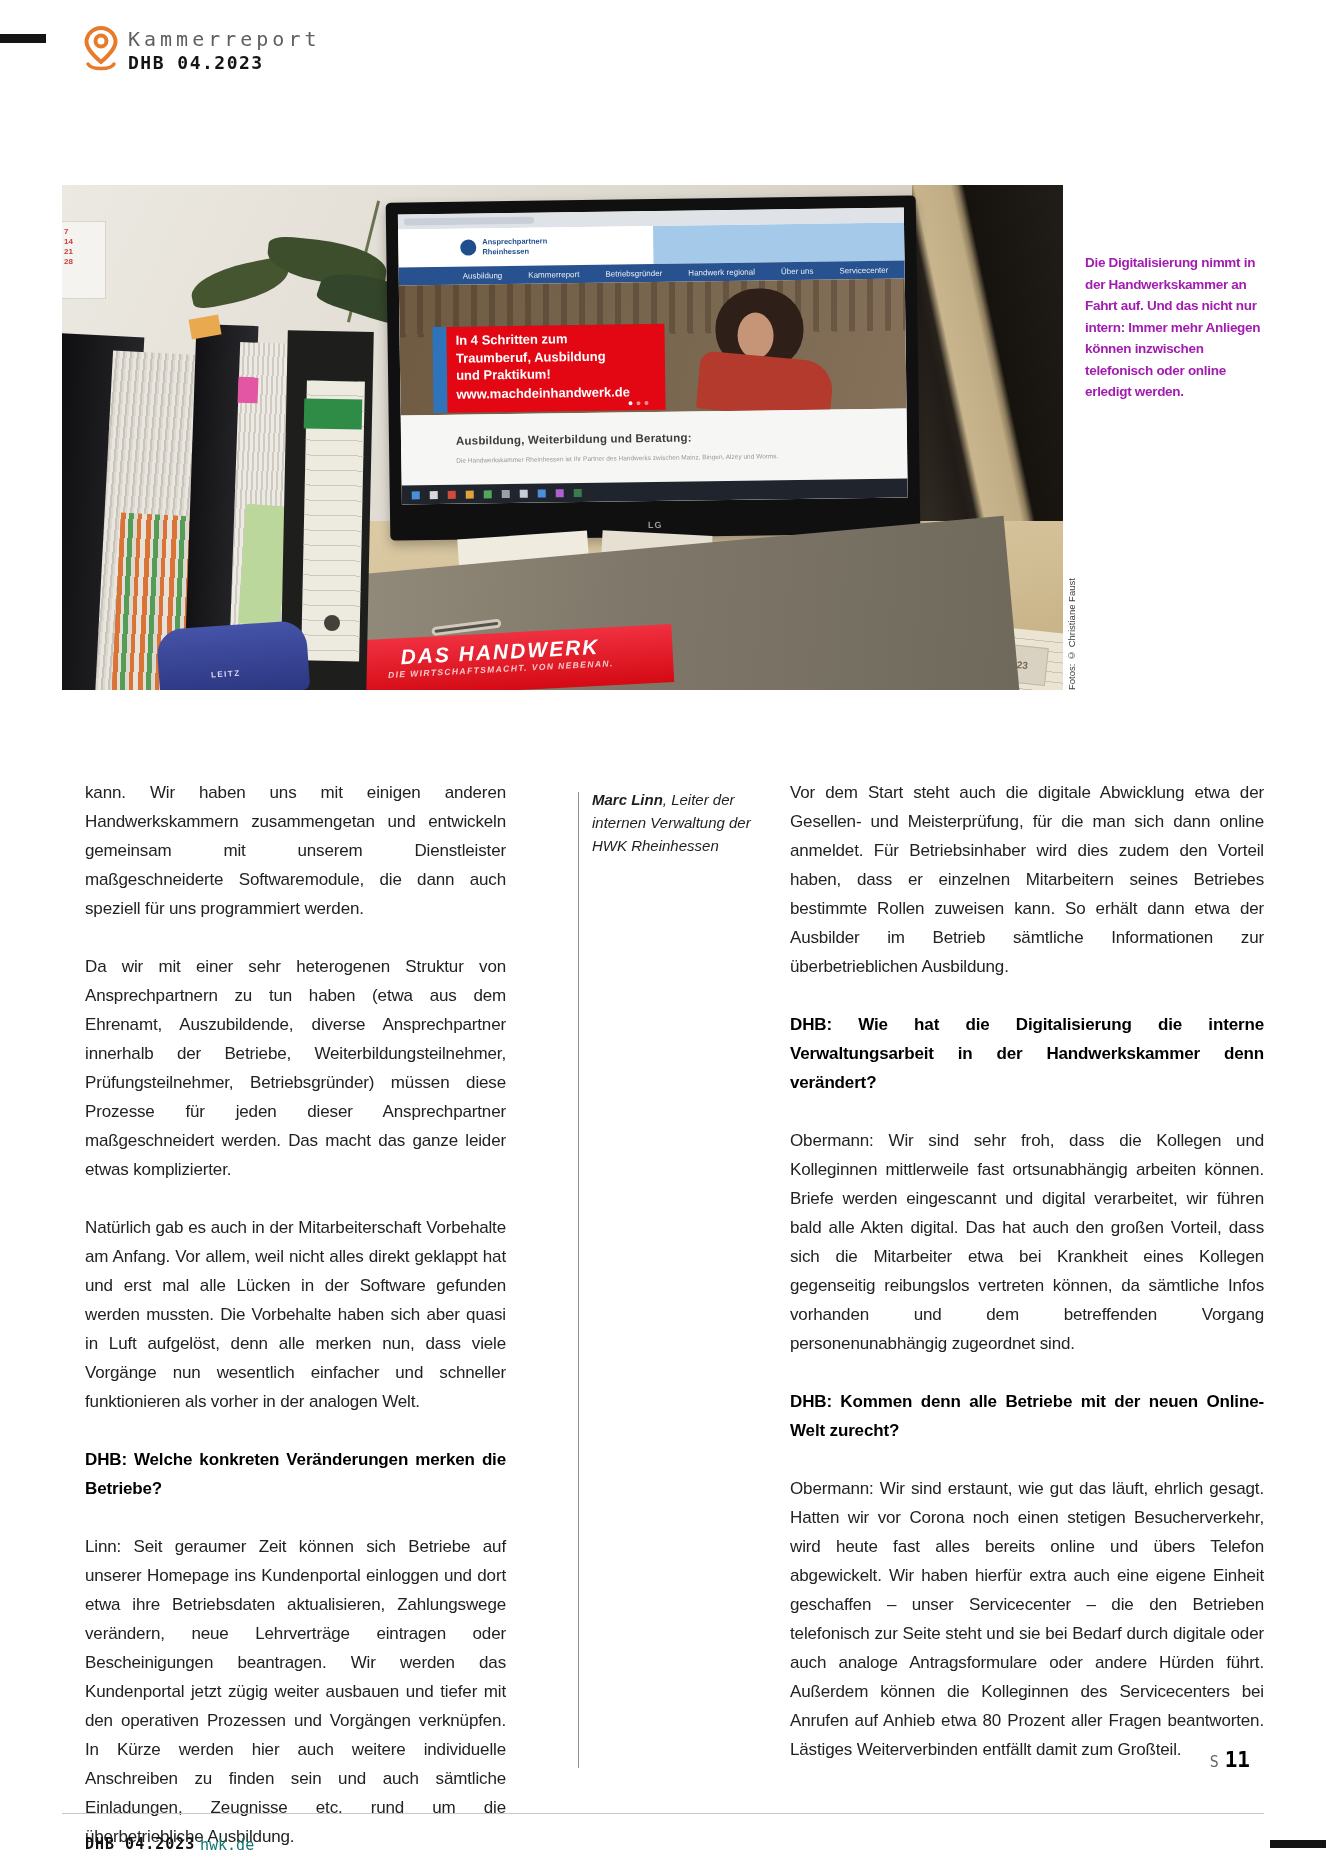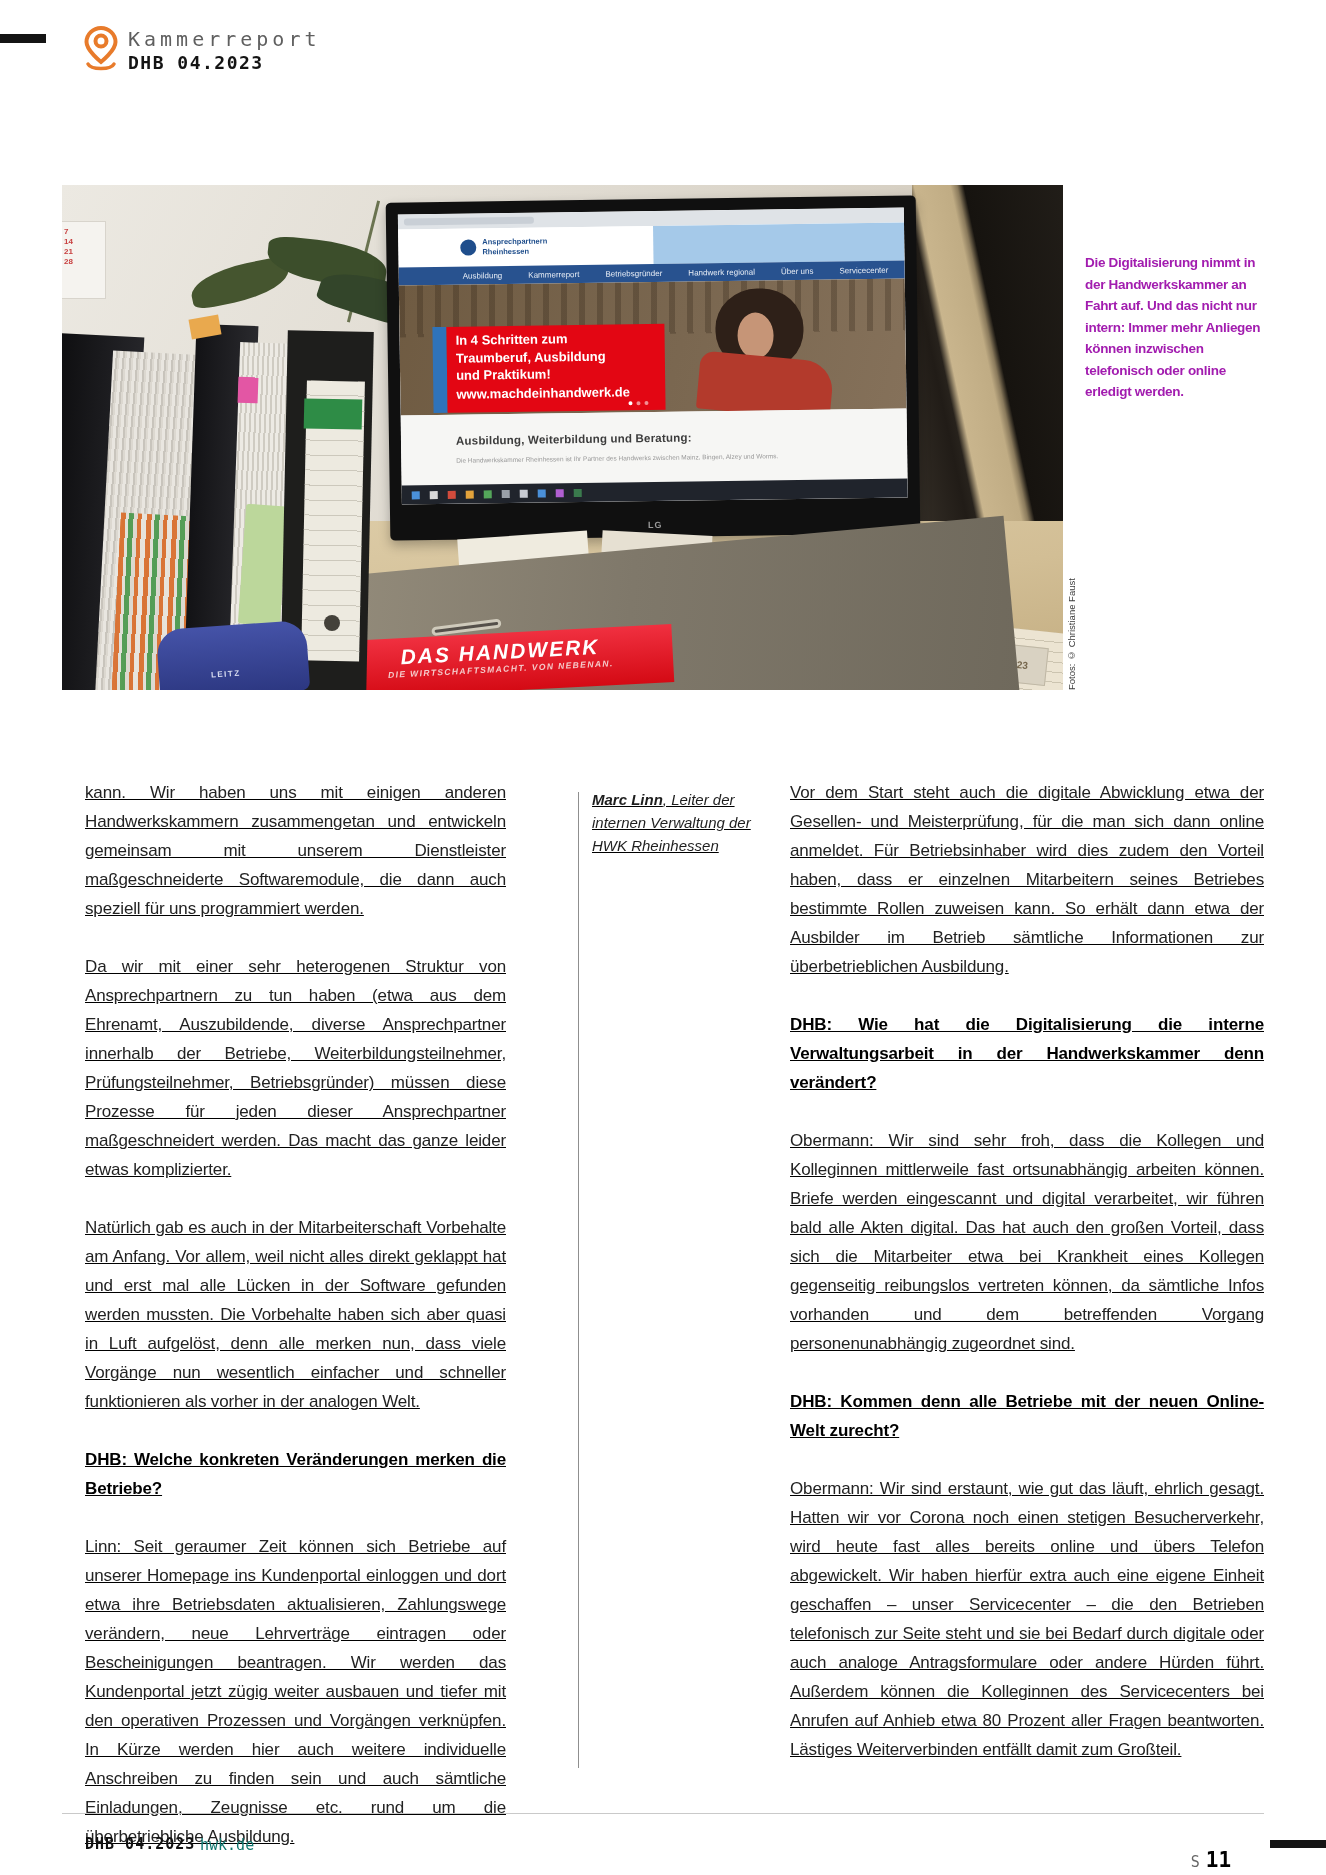--- a/index.html
+++ b/index.html
@@ -89,38 +89,38 @@
   .labelC-band { left:242px; top:214px; width:58px; height:30px; background:#2E8C46; transform:rotate(1.2deg); }
   .labelC-dot { left:262px; top:430px; width:16px; height:16px; border-radius:50%; background:#44413A; }
   .sticky { left:128px; top:132px; width:30px; height:20px; background:#E9A94E; transform:rotate(-10deg); }
   .punch { left:96px; top:440px; width:150px; height:70px; background:linear-gradient(#4553A8,#2C3781); border-radius:26px 26px 8px 8px; transform:rotate(-4deg); }
   .punch-brand { left:52px; top:44px; font:700 8px "Liberation Sans",sans-serif; color:#D8DCF0; letter-spacing:1.5px; }
 
   .credit { left:1066px; top:498px; height:192px; writing-mode:vertical-rl; transform:rotate(180deg); font:400 9.5px "Liberation Sans",sans-serif; color:#3A3A3A; }
   .caption { left:1085px; top:252px; width:186px; font:700 13.5px/21.5px "Liberation Sans",sans-serif; letter-spacing:-0.3px; color:#a21caf; }
 
   
-  .col { position:absolute;text-decoration:underline; }
+  .col { position:absolute; }
   .col p { font:400 17px/29px "Liberation Sans",sans-serif; letter-spacing:-0.15px; color:#222; text-align:justify; margin-bottom:29px; }
   .col p.q { font-weight:700; color:#000; }
   .col p:last-child { margin-bottom:0; }
   .col1 { left:85px;  top:778px; width:421px; }
   .col3 { left:790px; top:778px; width:474px; }
   .divider { left:578px; top:792px; width:1px; height:976px; background:#8F8F8F; }
   .colq { left:592px; top:778px; width:196px; }
   .quote { margin-top:172px; }
   .quote span { display:block; font:400 27px/40px "DejaVu Sans Mono",monospace; color:#E0823E; letter-spacing:.5px; }
   .attr { margin-top:10px; font:italic 400 15px/23px "Liberation Sans",sans-serif; color:#1e1e1e; }
   .attr b { font-weight:700; }
 
   
   .hairline { left:62px; top:1813px; width:1202px; height:1px; background:#C9C9C9; }
   .f-issue { left:85px;  top:1835px; font:700 15px "DejaVu Sans Mono",monospace; color:#111; letter-spacing:1px; }
   .f-site  { left:200px; top:1836px; font:400 15px "DejaVu Sans Mono",monospace; color:#0f766e; }
-  .f-page  { left:1172px; top:1848px; width:78px; text-align:center; }
+  .f-page  { left:1172px; top:1748px; width:78px; text-align:right; }
   .f-page .s   { font:400 15px "DejaVu Sans Mono",monospace; color:#666; }
   .f-page .num { font:700 21px "DejaVu Sans Mono",monospace; color:#000; margin-left:6px; }
   .endbar { left:1270px; top:1840px; width:56px; height:8px; background:#141414; }
 </style>
 </head>
 <body>
 
 <div class="abs printbar"></div>
 
 <div class="abs pin">

